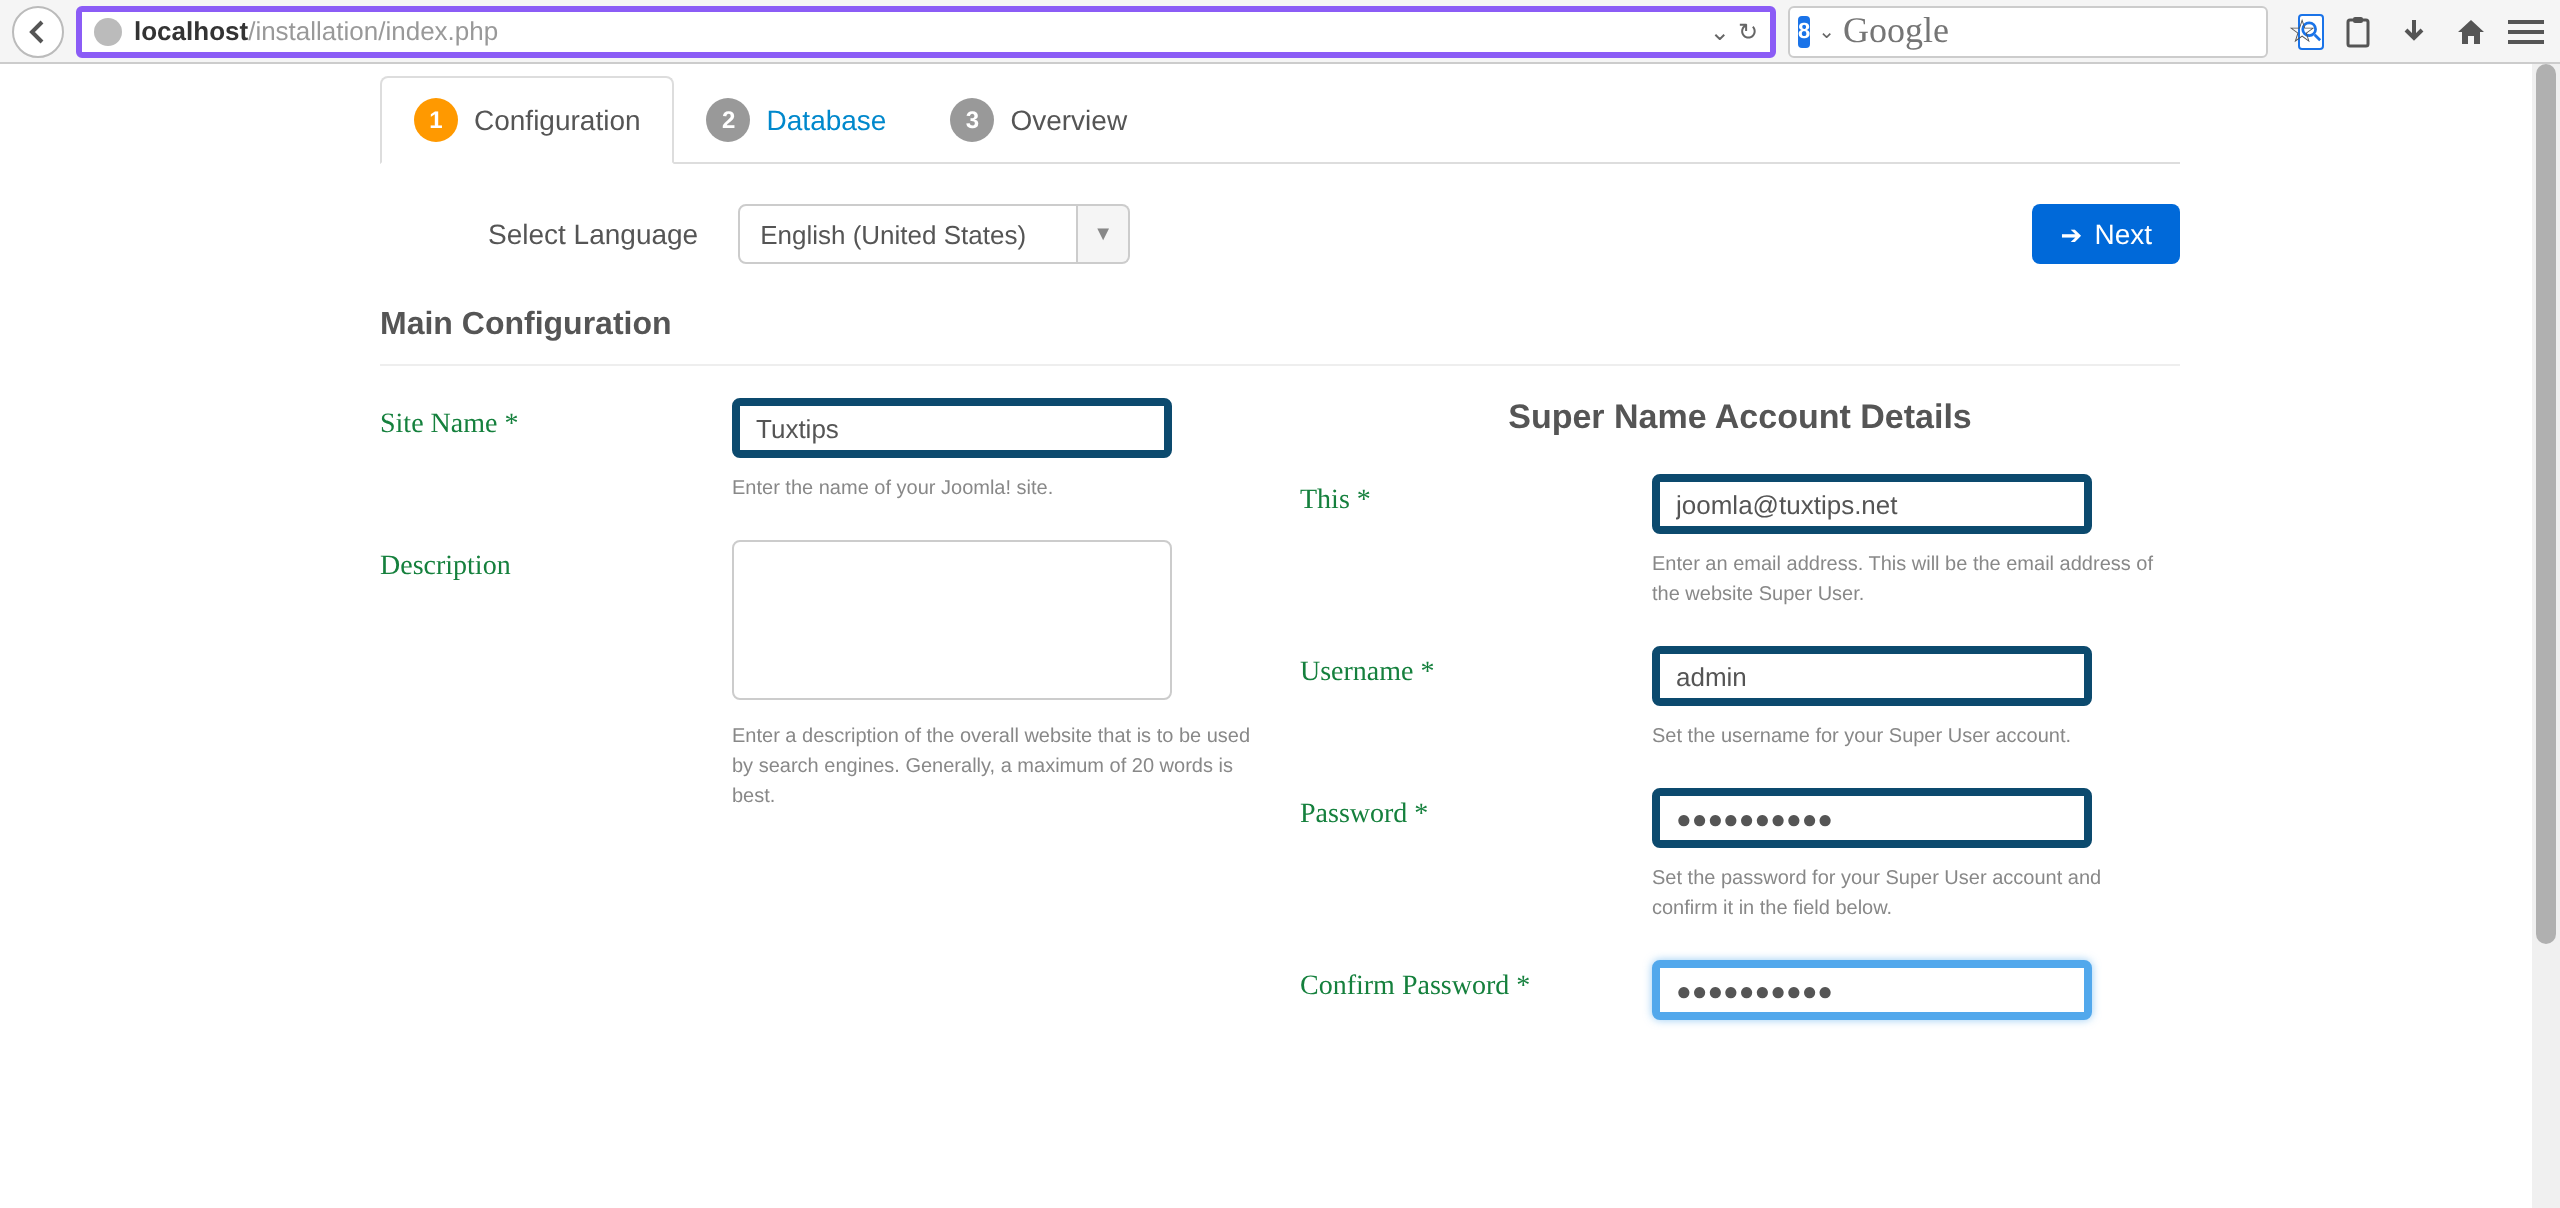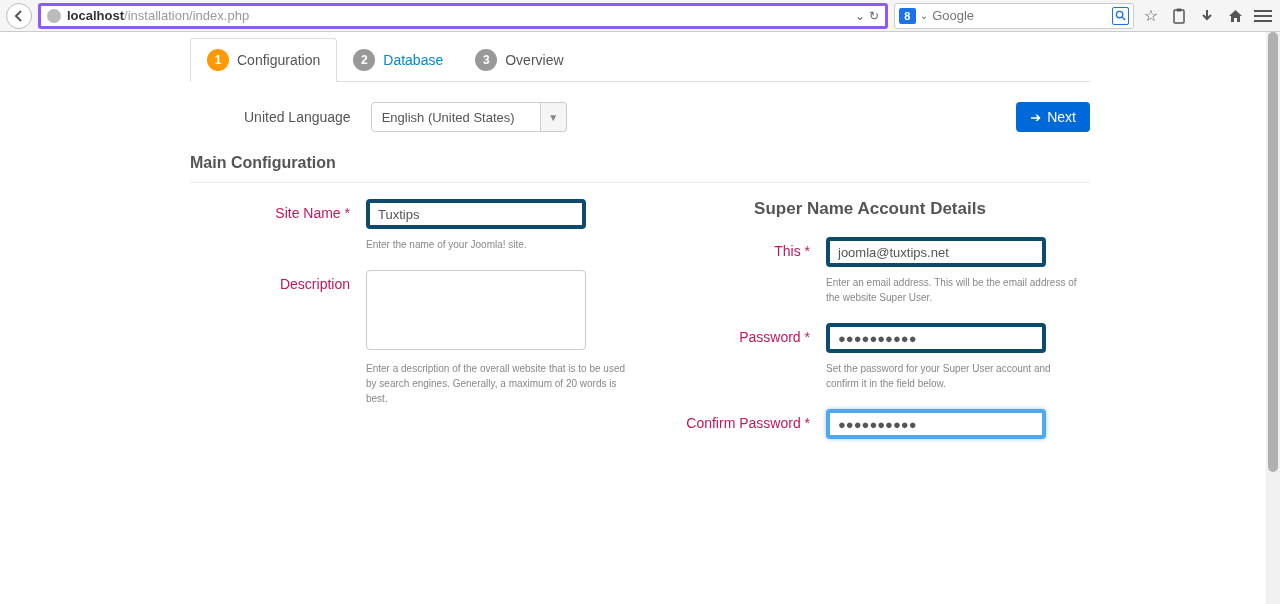--- a/index.html
+++ b/index.html
@@ -8,21 +8,21 @@
 
 .browser-bar { display: flex; align-items: center; height: 32px; background: #f5f5f5; border-bottom: 1px solid #ccc; padding: 0 6px; gap: 6px; }
 .nav-back { width: 26px; height: 26px; border-radius: 50%; border: 1px solid #bbb; display: flex; align-items: center; justify-content: center; background: #fff; color: #555; font-size: 15px; }
 .url-bar { flex: 1; display: flex; align-items: center; height: 26px; border: 3px solid #8b5cf6; border-radius: 3px; background: #fff; padding: 0 6px; gap: 6px; }
 .globe { width: 14px; height: 14px; border-radius: 50%; background: #bbb; display: inline-block; }
 .url-text { flex: 1; font-size: 13px; color: #333; }
 .url-text .path { color: #999; }
 .url-icons { display:flex; gap:4px; align-items:center; color:#666; font-size:12px; }
 .search-bar { width: 240px; height: 26px; border: 1px solid #ccc; border-radius: 3px; background: #fff; display: flex; align-items: center; padding: 0 4px; gap: 4px; }
 .g-badge { width: 18px; height: 16px; background: #1a73e8; color: #fff; font-weight: bold; font-size: 11px; display: flex; align-items: center; justify-content: center; border-radius: 2px; }
-.search-input { flex: 1; border: none; outline: none; font-size: 13px; color: #0369a1; background: transparent; }
+.search-input { flex: 1; border: none; outline: none; font-size: 18px; color: #0369a1; background: transparent; font-family: Liberation Serif, serif; }
 .search-glass { width: 18px; height: 18px; display:flex; align-items:center; justify-content:center; background:#fff; border:1px solid #1a73e8; border-radius:2px; color:#1a73e8; font-size:12px; }
 .toolbar-icon { width: 22px; height: 22px; display: flex; align-items: center; justify-content: center; color: #555; font-size: 16px; }
 .hamburger { width:18px; display:flex; flex-direction:column; gap:3px; }
 .hamburger span { height:2px; background:#555; display:block; }
 
 
 .page { max-width: 900px; margin: 0 auto; padding-top: 6px; }
 
 
 .tabs { display: flex; border-bottom: 1px solid #ddd; }
@@ -42,21 +42,21 @@
 .btn-next { background: #0069d9; color: #fff; border: none; border-radius: 4px; padding: 7px 14px; font-size: 14px; display: flex; align-items: center; gap: 6px; cursor: pointer; }
 .btn-next .arrow { font-size: 13px; }
 
 h2.section-title { font-size: 16px; color: #555; font-weight: bold; margin: 8px 0 10px; }
 hr.divider { border: none; border-top: 1px solid #eee; margin-bottom: 16px; }
 
 .columns { display: flex; gap: 20px; }
 .col { flex: 1; }
 
 .field { display: flex; margin-bottom: 18px; gap: 16px; }
-.field-label { width: 160px; text-align: right; padding-top: 6px; font-size: 14px; color: #be185d; }
+.field-label { width: 160px; text-align: left; padding-top: 6px; font-size: 14px; color: #15803d; font-family: Liberation Serif, serif; }
 .field-body { flex: 1; }
 .input { width: 220px; height: 30px; border: 4px solid #0c4a6e; border-radius: 4px; padding: 0 8px; font-size: 13px; color: #555; }
 .textarea { width: 220px; height: 80px; border: 1px solid #ccc; border-radius: 4px; padding: 6px 8px; font-size: 13px; resize: none; }
 .help { font-size: 10px; color: #888; margin-top: 8px; line-height: 1.5; max-width: 260px; }
 .subsection { font-size: 17px; font-weight: bold; color: #555; text-align: center; margin-bottom: 18px; }
 
 
 .scrollbar-track { position: fixed; right: 0; top: 32px; bottom: 0; width: 14px; background: #f0f0f0; }
 .scrollbar-thumb { position: absolute; left: 2px; right: 2px; top: 0; height: 440px; background: #b0b0b0; border-radius: 5px; }
 </style>
@@ -128,21 +128,21 @@
       <span class="link">Database</span>
     </div>
     <div class="tab">
       <span class="step-badge">3</span>
       <span>Overview</span>
     </div>
   </div>
 
   <div class="top-row">
     <div class="lang-group">
-      <span class="lang-label">United Language</span>
+      <span class="lang-label">Select Language</span>
       <div class="select-wrap">
         <div class="select-box">English (United States)</div>
         <div class="select-caret">▼</div>
       </div>
     </div>
     <button class="btn-next">
       <span class="arrow">➔</span>
       <span>Next</span>
     </button>
   </div>
@@ -173,20 +173,27 @@
       <div class="subsection">Super Name Account Details</div>
 
       <div class="field">
         <div class="field-label">This *</div>
         <div class="field-body">
           <input class="input" type="text" value="joomla@tuxtips.net" style="">
           <div class="help">Enter an email address. This will be the email address of the website Super User.</div>
         </div>
       </div>
 
+      <div class="field">
+        <div class="field-label">Username *</div>
+        <div class="field-body">
+          <input class="input" type="text" value="admin" style="">
+          <div class="help">Set the username for your Super User account.</div>
+        </div>
+      </div>
 
       <div class="field">
         <div class="field-label">Password *</div>
         <div class="field-body">
           <input class="input" type="text" value="●●●●●●●●●●" style="">
           <div class="help">Set the password for your Super User account and confirm it in the field below.</div>
         </div>
       </div>
 
       <div class="field">

